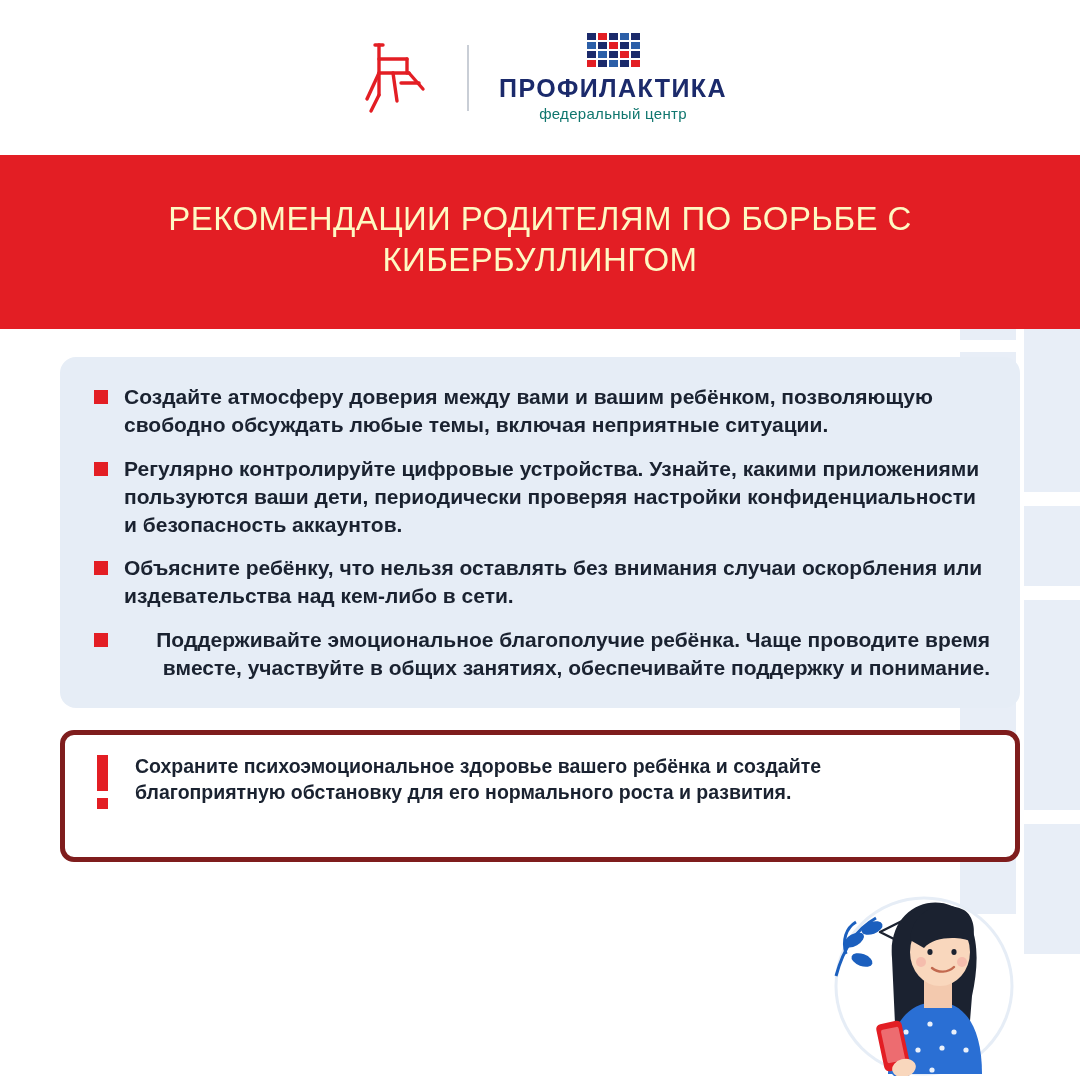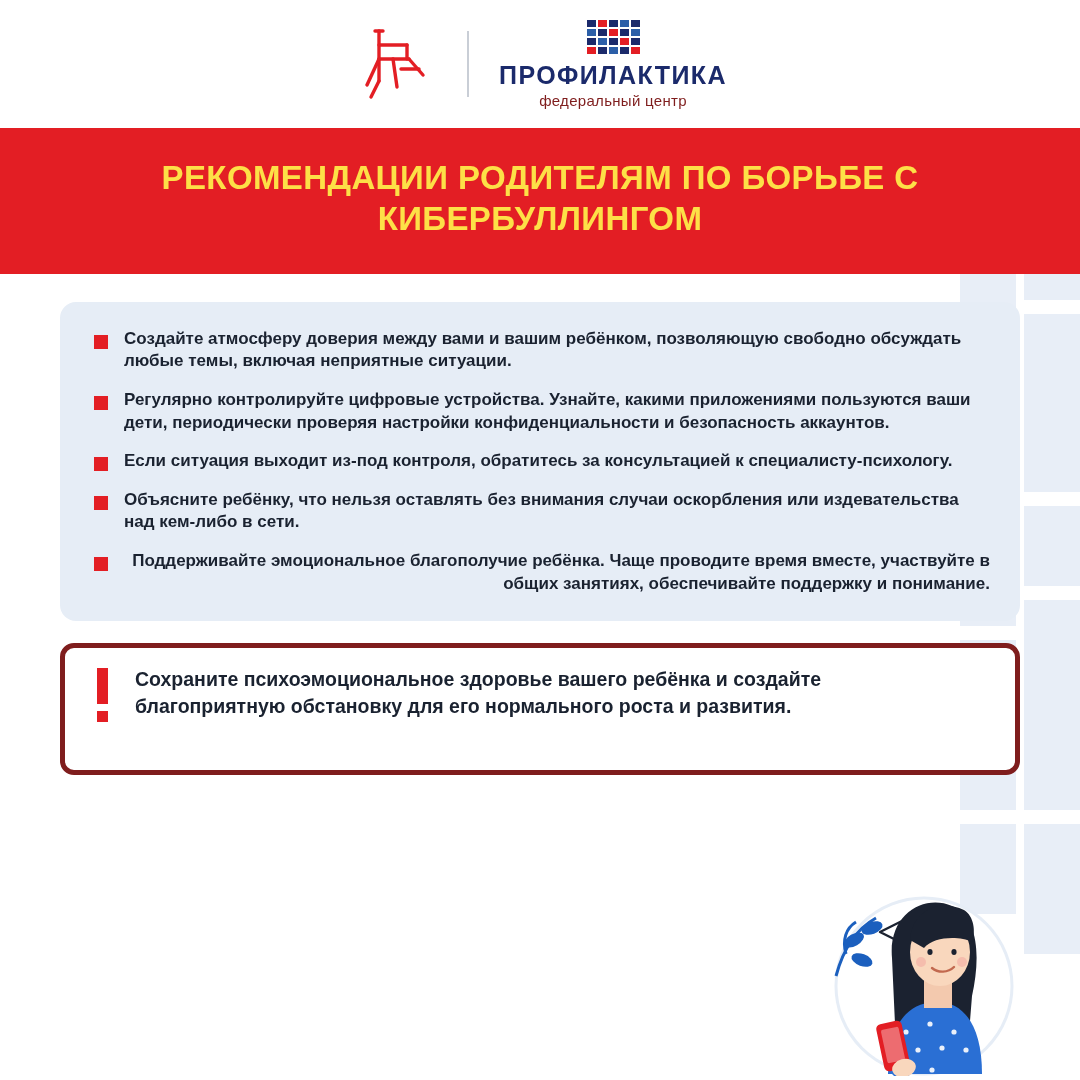--- a/index.html
+++ b/index.html
@@ -26,21 +26,21 @@
   }
   .bg-blocks span {
     position: absolute;
     display: block;
     background: #e8eef7;
   }
 
   
   .header {
     position: relative;
-    height: 128px;
+    height: 155px;
     display: flex;
     align-items: center;
     justify-content: center;
     gap: 30px;
     z-index: 2;
   }
   .logo-chair {
     width: 84px;
     height: 78px;
     position: relative;
@@ -64,39 +64,39 @@
   }
   .flag-grid i { display: block; width: 9px; height: 7px; }
   .brand-title {
     font-size: 25px;
     font-weight: bold;
     letter-spacing: 1.4px;
     color: #1b2a6b;
   }
   .brand-sub {
     font-size: 15px;
-    color: #7f1d1d;
+    color: #0f766e;
     letter-spacing: .3px;
     margin-top: 2px;
   }
 
   
   .title-band {
     position: relative;
     z-index: 2;
     background: #e31e24;
     padding: 26px 40px 30px;
     text-align: center;
   }
   .title-band h1 {
-    margin: 4px;
-    color: #fde047;
+    margin: 18px;
+    color: #fef9c3;
     font-size: 33px;
     line-height: 1.24;
-    font-weight: bold;
+    font-weight: normal;
     letter-spacing: .4px;
   }
 
   
   .list-card {
     position: relative;
     z-index: 2;
     margin: 28px 60px 0 60px;
     background: #e6edf6;
     border-radius: 16px;
@@ -104,21 +104,21 @@
   }
   ul.rec-list {
     list-style: none;
     margin: 0;
     padding: 0;
   }
   ul.rec-list li {
     position: relative;
     padding-left: 38px;
     margin-bottom: 16px;
-    font-size: 17px;
+    font-size: 21px;
     line-height: 1.33;
     font-weight: bold;
     color: #1a2230;
   }
   ul.rec-list li:last-child { margin-bottom: 0; text-align: right; }
   ul.rec-list li::before {
     content: "";
     position: absolute;
     left: 8px;
     top: 7px;
@@ -242,21 +242,20 @@
 </div>
 
 <div class="title-band">
   <h1>РЕКОМЕНДАЦИИ РОДИТЕЛЯМ ПО БОРЬБЕ С КИБЕРБУЛЛИНГОМ</h1>
 </div>
 
 <div class="list-card">
   <ul class="rec-list">
     <li>Создайте атмосферу доверия между вами и вашим ребёнком, позволяющую свободно обсуждать любые темы, включая неприятные ситуации.</li>
     <li>Регулярно контролируйте цифровые устройства. Узнайте, какими приложениями пользуются ваши дети, периодически проверяя настройки конфиденциальности и безопасность аккаунтов.</li>
-    <li>Если ситуация выходит из-под контроля, обратитесь за консультацией к специалисту-психологу.</li>
     <li>Объясните ребёнку, что нельзя оставлять без внимания случаи оскорбления или издевательства над кем-либо в сети.</li>
     <li>Поддерживайте эмоциональное благополучие ребёнка. Чаще проводите время вместе, участвуйте в общих занятиях, обеспечивайте поддержку и понимание.</li>
   </ul>
 </div>
 
 <div class="callout">
   <div class="excl">
     <div class="bar"></div>
     <div class="dot"></div>
   </div>

